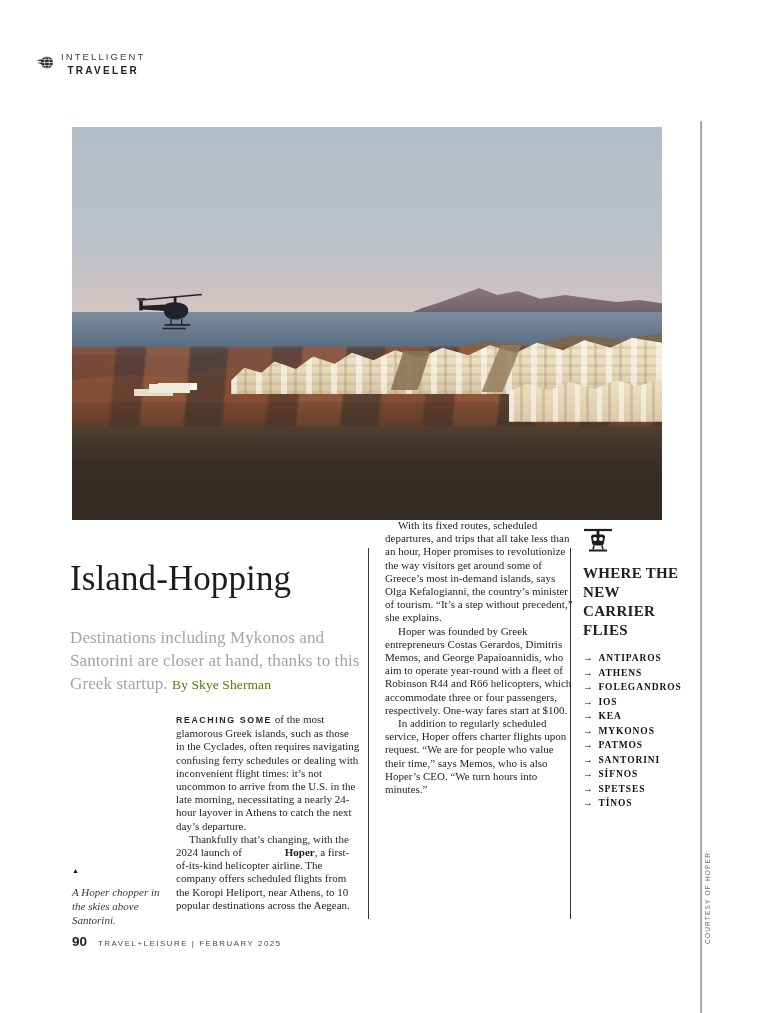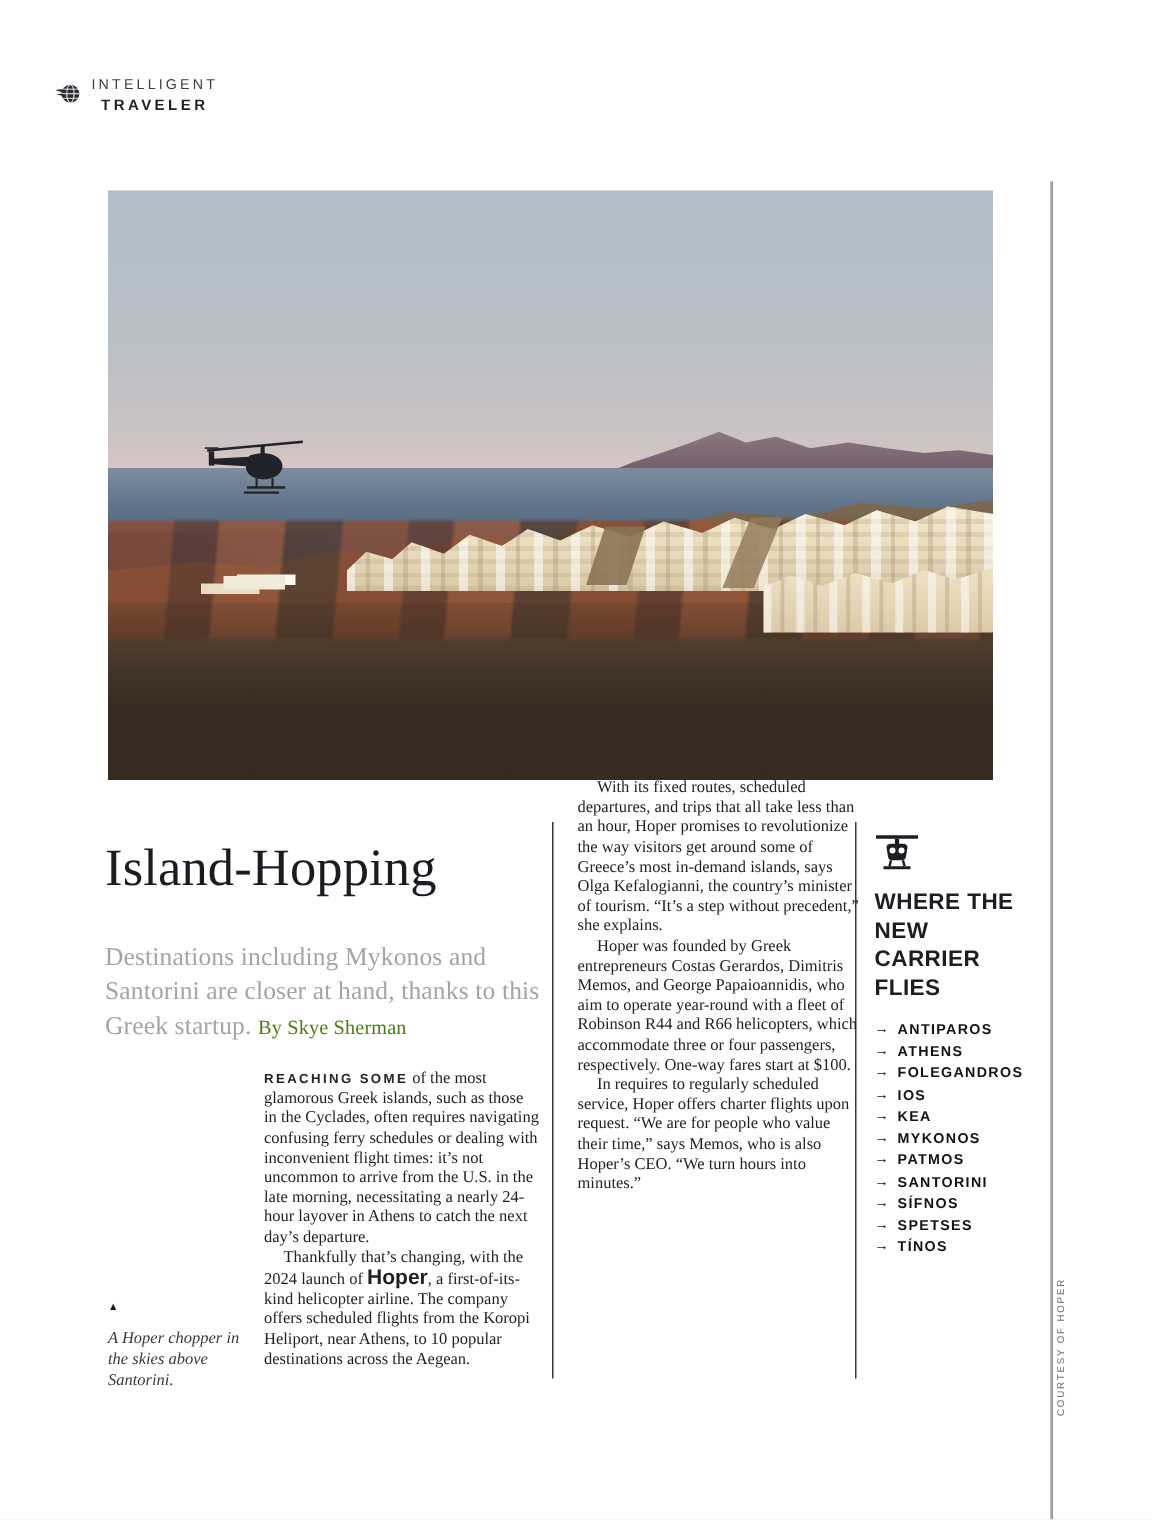--- a/index.html
+++ b/index.html
@@ -63,33 +63,33 @@
     color:#a4a3a9; letter-spacing:.1px; }
   .byline { color:#4d7c0f; font-weight:400; font-size:13.5px; }
 
   
   .bodytext { font-size:11px; line-height:13.2px; color:#1e1e24; }
   .bodytext p { margin:0; }
   .bodytext p.indent { text-indent:13px; }
   .col1 { position:absolute; left:176px; top:713px; width:184px; }
   .col2 { position:absolute; left:385px; top:519px; width:188px; }
   .lead-in { font-family:"Liberation Sans", sans-serif; font-weight:700; font-size:8.8px; letter-spacing:1.6px; color:#232329; }
-  .brand-word { font-family:Liberation Sans, sans-serif; font-weight:700; font-size:14px; }
+  .brand-word { font-family:Liberation Serif, serif; font-weight:700; font-size:11px;margin-left:40px; }
 
   
   .caption { position:absolute; left:72px; top:864px; width:98px; font-style:italic;
     font-size:11px; line-height:14px; color:#38383e; }
   .caption-marker { display:block; font-style:normal; font-size:7px; color:#141414; margin-bottom:7px; letter-spacing:0; }
 
   
   .vrule { position:absolute; width:1px; top:548px; height:371px; background:#35353a; }
   .vrule.r1 { left:368px; } .vrule.r2 { left:570px; }
 
   
-  .sidebar { position:absolute; left:583px; top:555px; width:118px; font-family:Liberation Sans, sans-serif; }
+  .sidebar { position:absolute; left:583px; top:527px; width:118px; font-family:Liberation Serif, serif; }
   .heli-glyph { width:30px; height:31px; display:block; }
   .sidebar-title { margin-top:6px; width:96px; font-size:15px; line-height:19px; font-weight:700;
     letter-spacing:.3px; color:#1d1d23; }
   .dest-list { margin-top:13px; }
   .dest-item { display:flex; align-items:baseline; gap:5px; height:14.5px;
     font-size:9.5px; font-weight:700; letter-spacing:.9px; color:#121216; }
   .dest-arrow { font-size:9.5px; font-weight:400; transform:translateY(-.5px); }
 
   
   .folio { position:absolute; left:72px; top:934px; display:flex; align-items:baseline; gap:11px;
@@ -170,21 +170,21 @@
       <span class="lead-in">REACHING SOME</span><span> of the most glamorous Greek islands, such as those in the Cyclades, often requires navigating confusing ferry schedules or dealing with inconvenient flight times: it’s not uncommon to arrive from the U.S. in the late morning, necessitating a nearly 24-hour layover in Athens to catch the next day’s departure.</span>
     </p>
     <p class="indent">
       <span>Thankfully that’s changing, with the 2024 launch of </span><span class="brand-word">Hoper</span><span>, a first-of-its-kind helicopter airline. The company offers scheduled flights from the Koropi Heliport, near Athens, to 10 popular destinations across the Aegean.</span>
     </p>
   </div>
 
   <div class="col2 bodytext">
     <p class="indent">With its fixed routes, scheduled departures, and trips that all take less than an hour, Hoper promises to revolutionize the way visitors get around some of Greece’s most in-demand islands, says Olga Kefalogianni, the country’s minister of tourism. “It’s a step without precedent,” she explains.</p>
     <p class="indent">Hoper was founded by Greek entrepreneurs Costas Gerardos, Dimitris Memos, and George Papaioannidis, who aim to operate year-round with a fleet of Robinson R44 and R66 helicopters, which accommodate three or four passengers, respectively. One-way fares start at $100.</p>
-    <p class="indent">In requires to regularly scheduled service, Hoper offers charter flights upon request. “We are for people who value their time,” says Memos, who is also Hoper’s CEO. “We turn hours into minutes.”</p>
+    <p class="indent">In addition to regularly scheduled service, Hoper offers charter flights upon request. “We are for people who value their time,” says Memos, who is also Hoper’s CEO. “We turn hours into minutes.”</p>
   </div>
 
   <div class="caption">
     <span class="caption-marker">▲</span>
     <span>A Hoper chopper in the skies above Santorini.</span>
   </div>
 
   <div class="sidebar">
     <svg class="heli-glyph" viewBox="0 0 30 31">
       <g fill="#1d1d23" stroke="#1d1d23">
@@ -240,17 +240,21 @@
           <span class="dest-arrow">→</span>
           <span>SPETSES</span>
         </div>
       <div class="dest-item">
           <span class="dest-arrow">→</span>
           <span>TÍNOS</span>
         </div>
     </div>
   </div>
 
+  <div class="folio">
+    <span class="folio-num">90</span>
+    <span class="folio-mag">TRAVEL+LEISURE | FEBRUARY 2025</span>
+  </div>
 
   <div class="scan-line"></div>
   <div class="credit">COURTESY OF HOPER</div>
 
 </div>
 
 </body></html>

